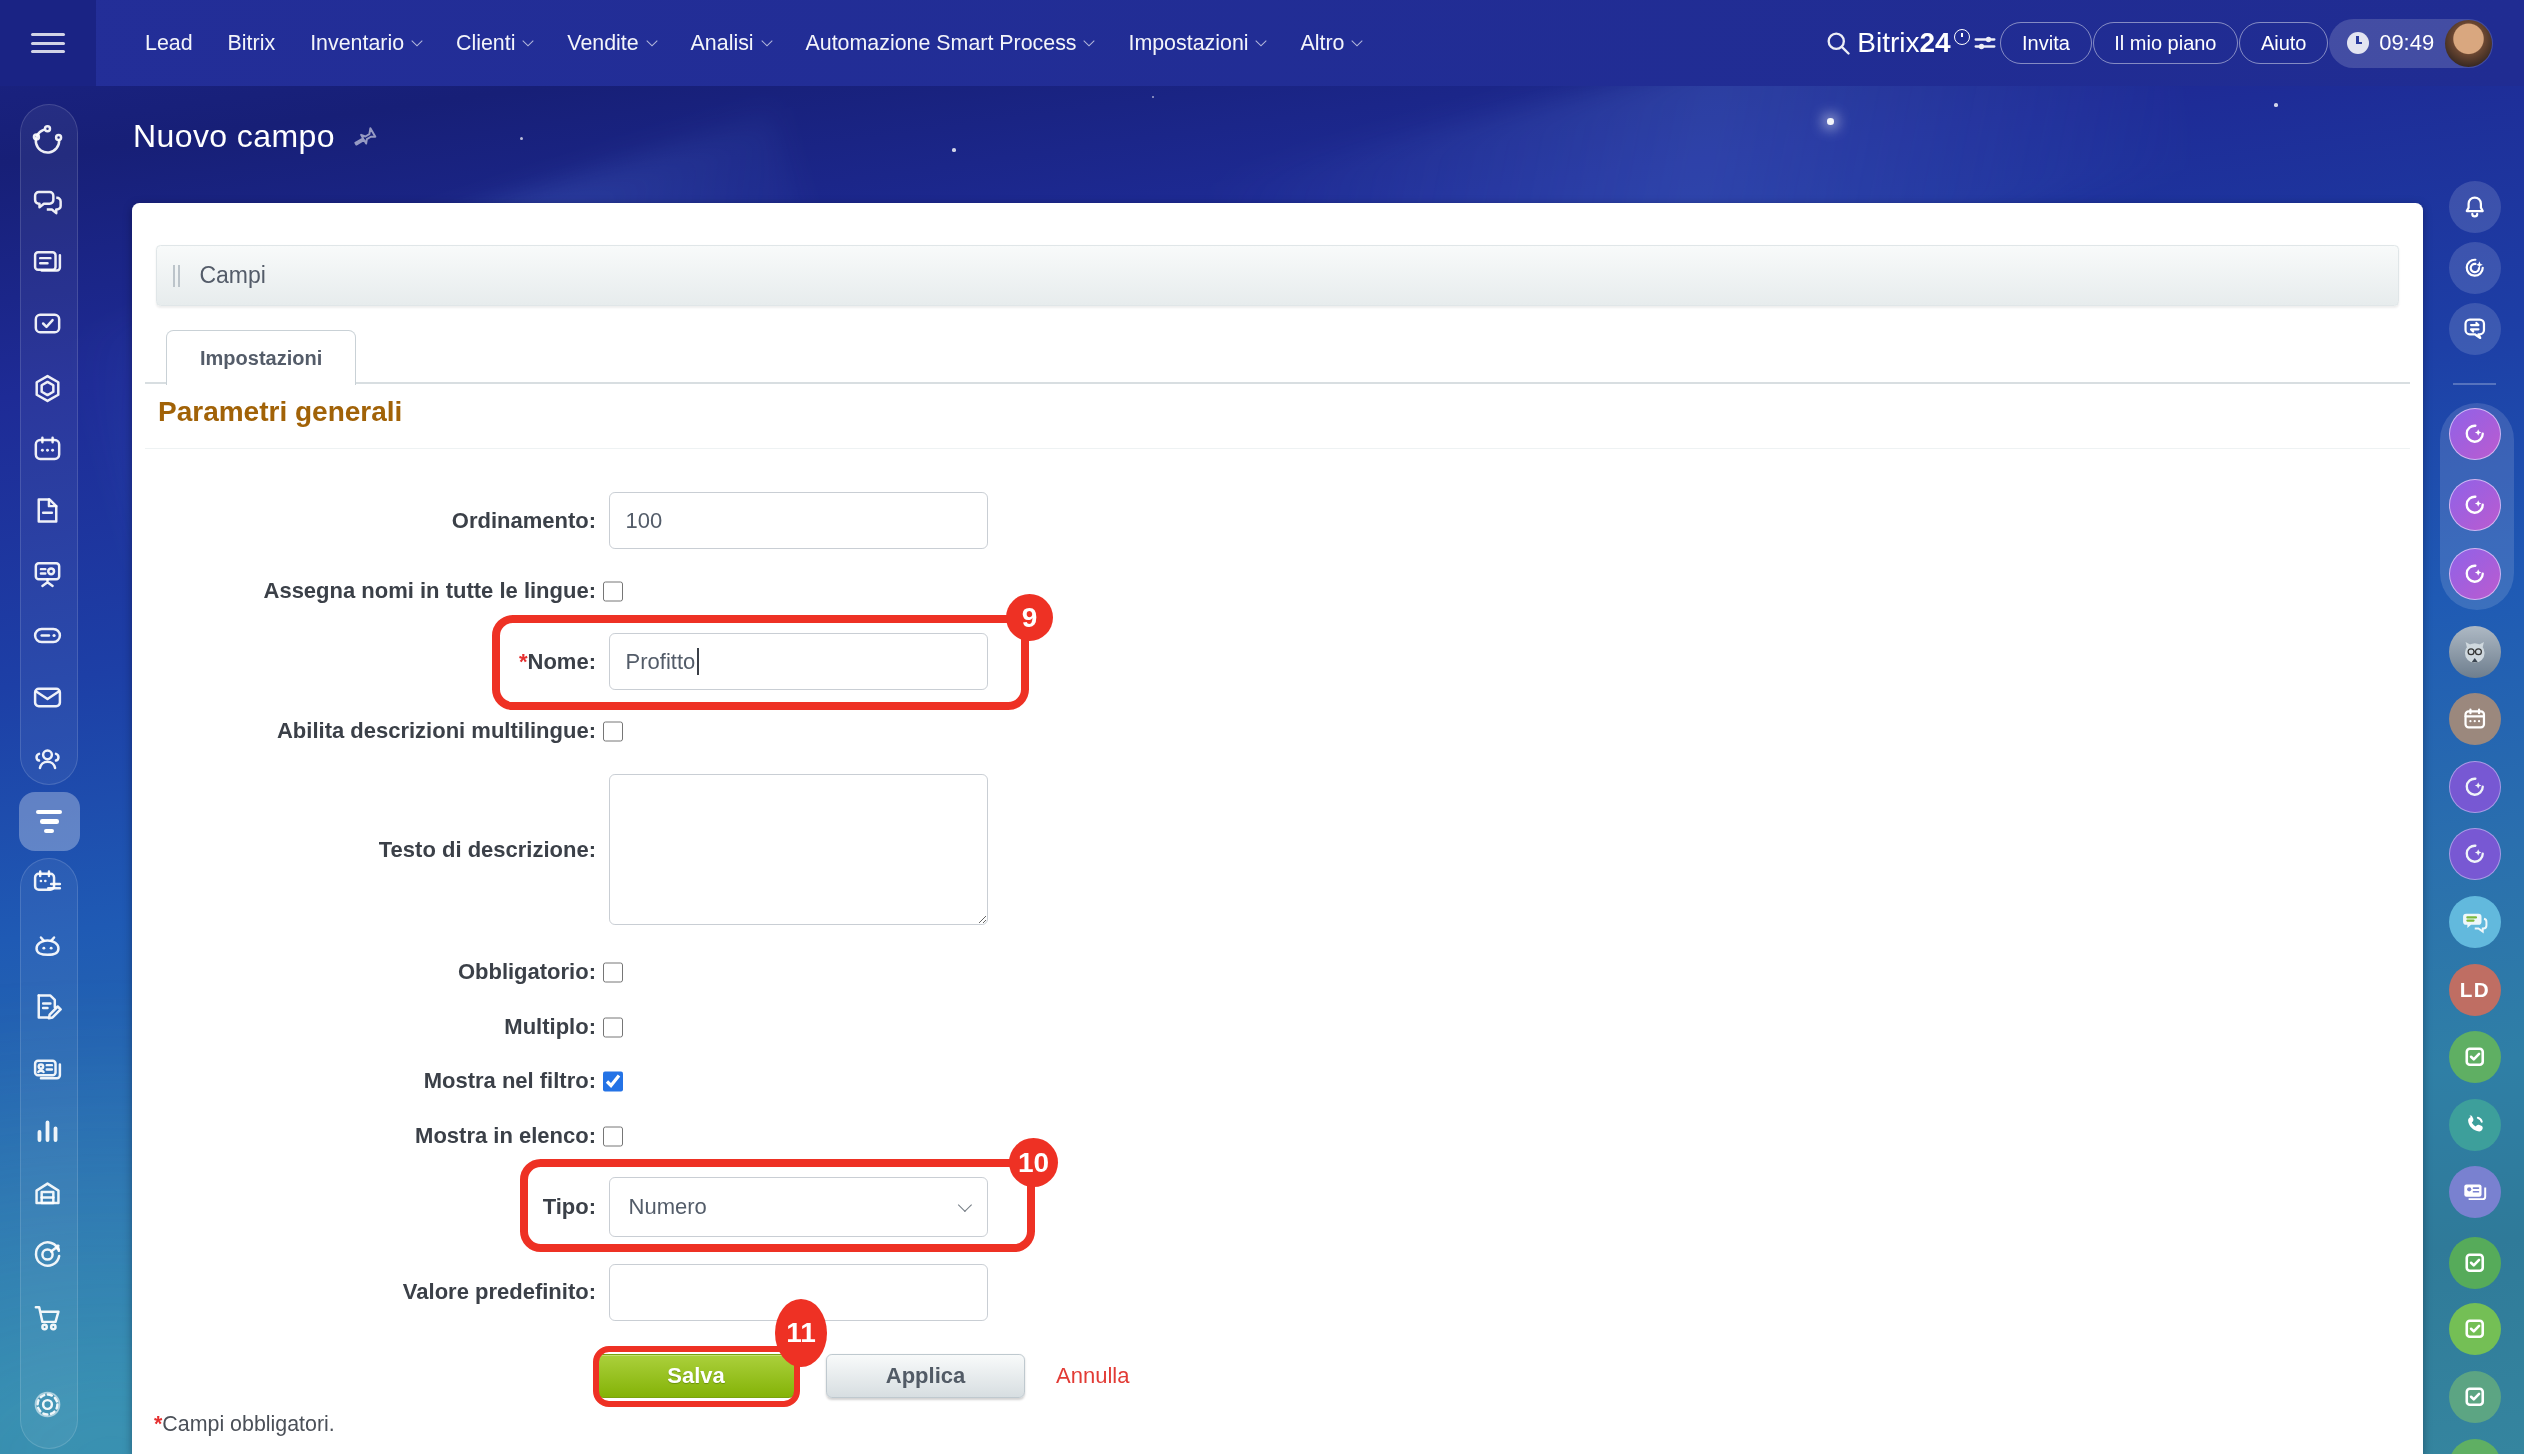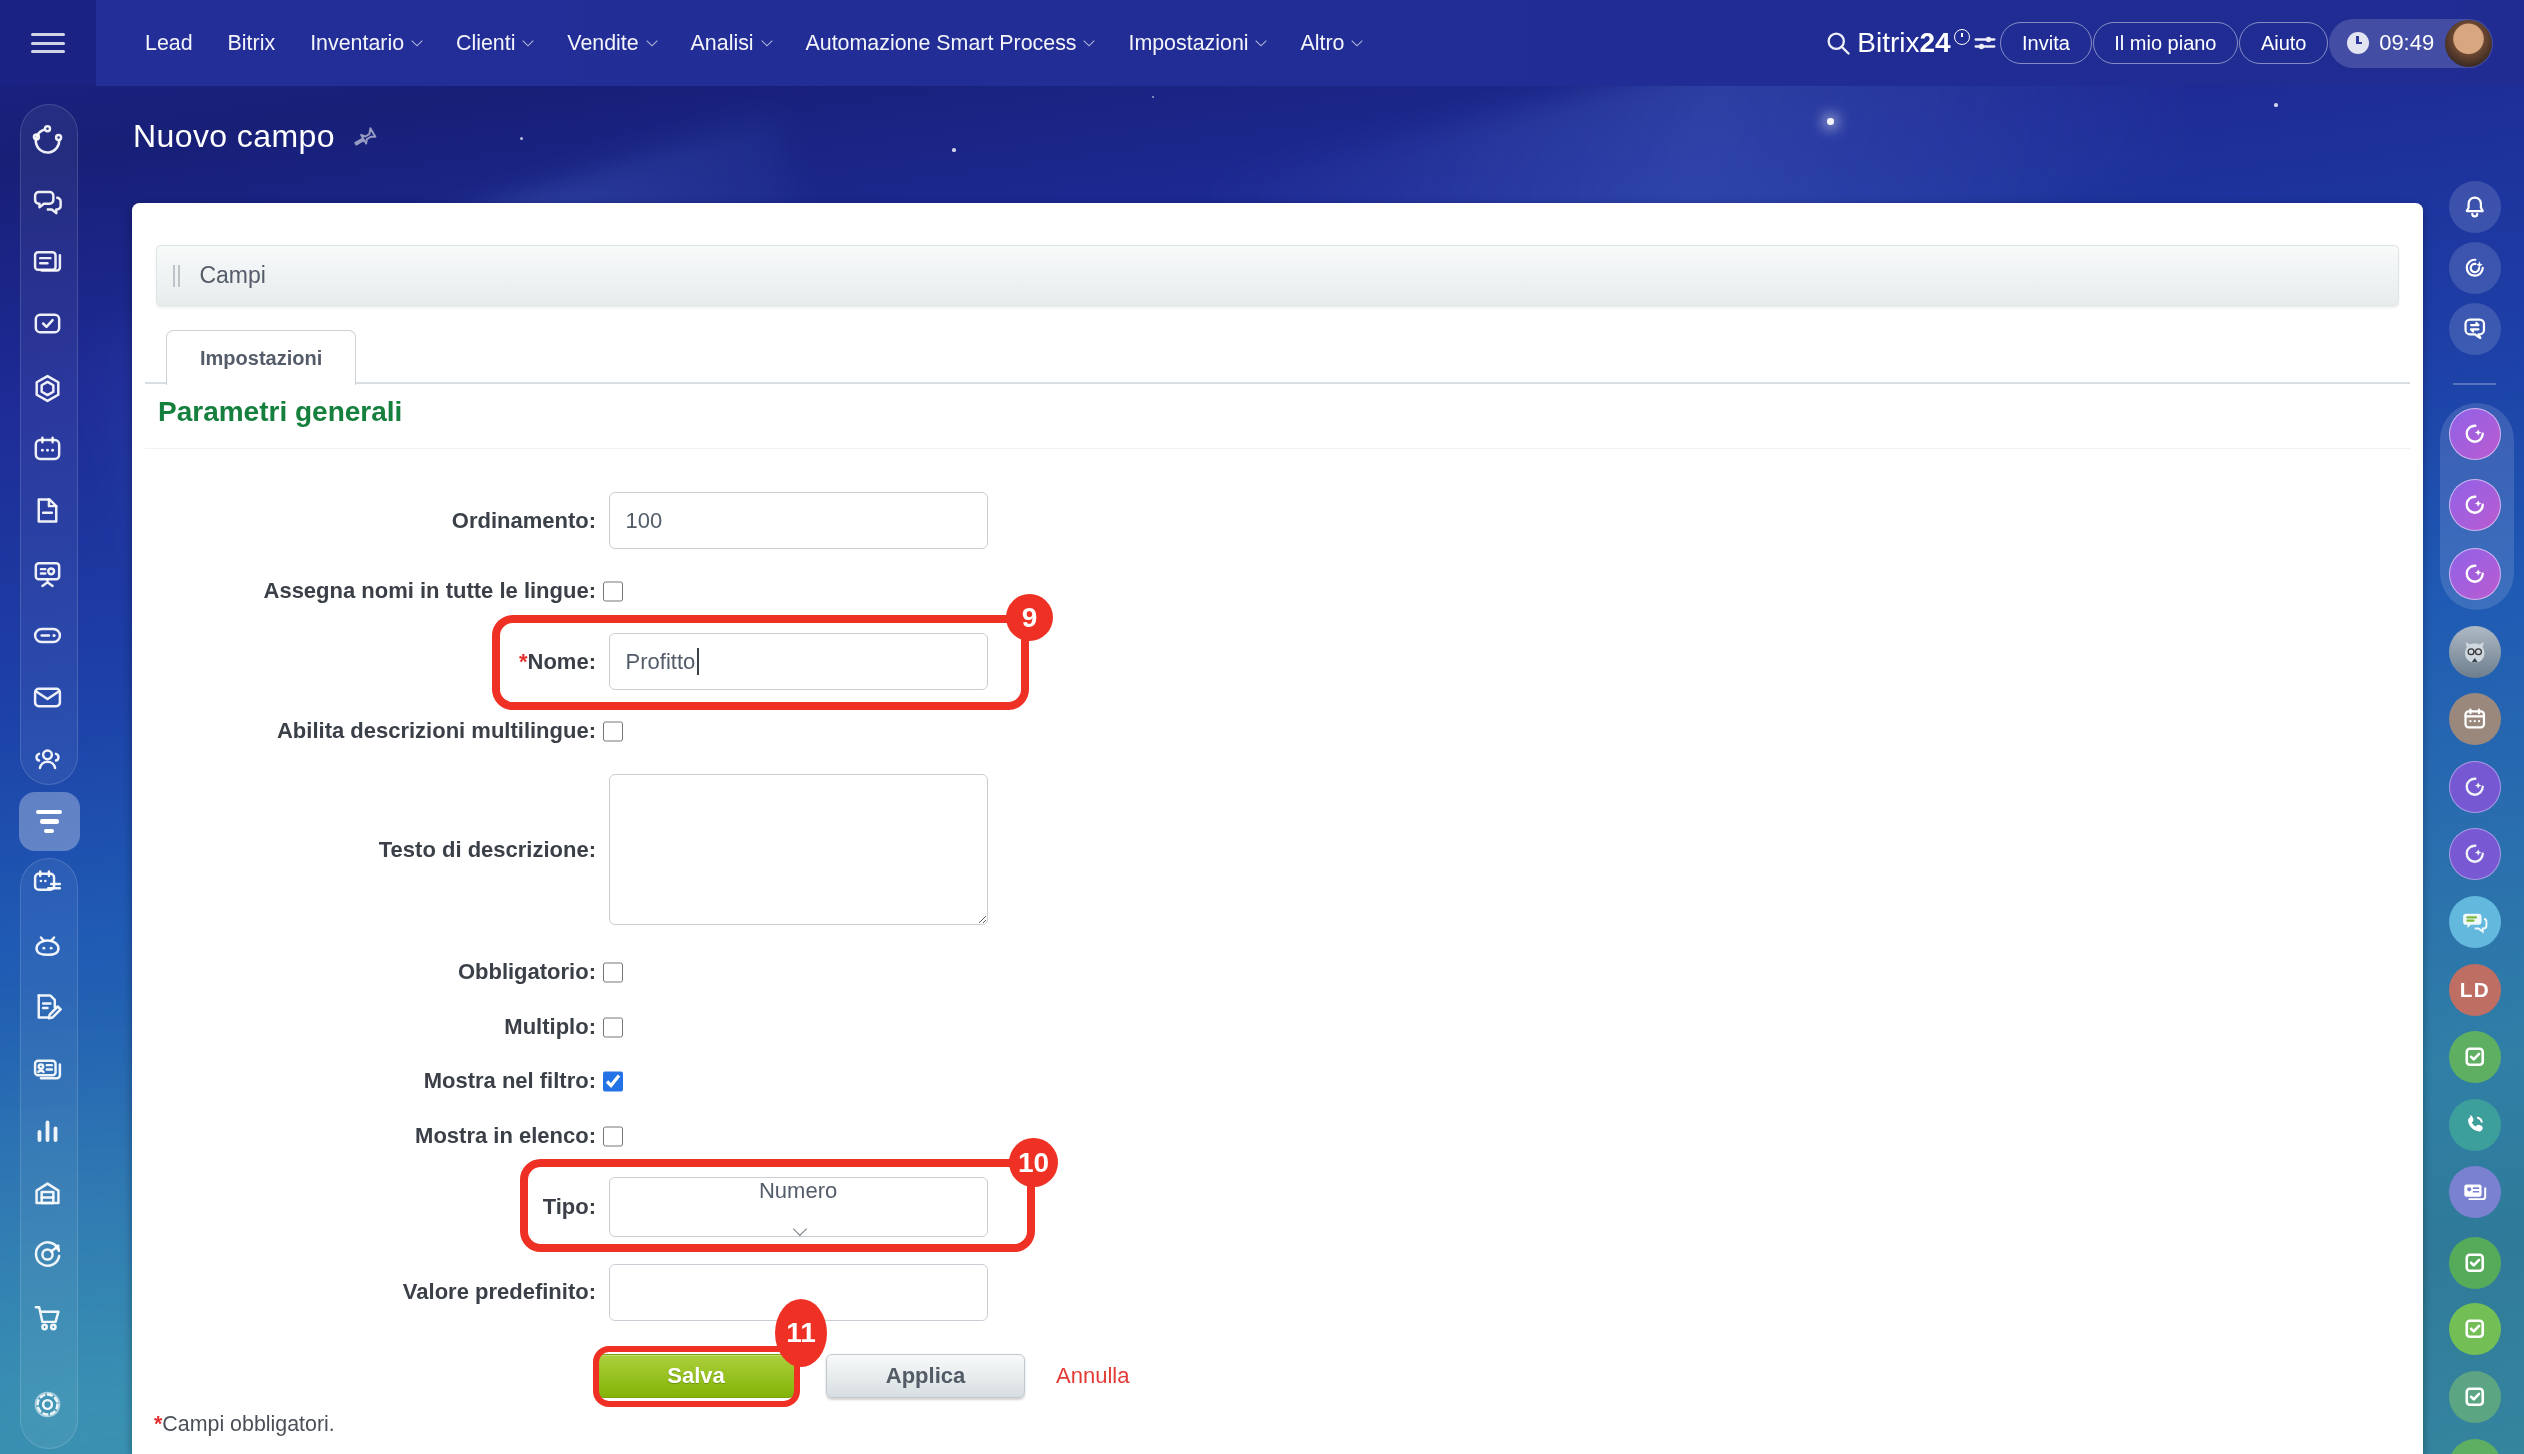--- a/index.html
+++ b/index.html
@@ -96,38 +96,38 @@
     background:linear-gradient(#f8fafa,#e7eced); border:0.7px solid #e0e6e8; border-radius:4.4px;
     box-shadow:0 1.5px 2.2px rgba(0,0,0,.07); display:flex; align-items:center; cursor:pointer; }
   .drag-handle { width:7.4px; height:22px; margin-left:16px; margin-right:19px;
     border-left:2.2px solid #bcc4ca; border-right:2.2px solid #bcc4ca; }
   .campi-txt { font-size:23px; color:#545c69; }
   .tab-strip { position:absolute; left:12.6px; right:12.6px; top:179px; height:1.5px; background:#d8dee1; }
   .tab { position:absolute; left:34px; top:127px; height:55px; padding:0 33px;
     background:#fff; border:0.7px solid #c9d1d6; border-bottom:none; border-radius:7.4px 7.4px 0 0;
     display:flex; align-items:center; z-index:2; cursor:pointer; }
   .tab span { font-size:20px; font-weight:700; color:#545c69; }
-  .section-title { position:absolute; left:26px; top:193px; font-size:28px; color:#15803d; }
+  .section-title { position:absolute; left:26px; top:193px; font-size:28px; color:#a16207; }
   .section-line { position:absolute; left:12.6px; right:12.6px; top:245px; height:0.7px; background:#eef2f3; }
 
   .row { position:absolute; left:0; right:0; display:flex; align-items:center; }
   .lbl { flex:0 0 464px; text-align:right; font-size:22px; font-weight:700; color:#3b4048;
     padding-right:0; }
   .ctrl { margin-left:12.6px; }
   .req { color:#e53030; font-weight:700; }
   .tbox { width:379px; height:57px; border:0.7px solid #c9ced4; border-radius:5.9px; background:#fff;
     font-size:22px; color:#535c69; padding-left:16px; display:flex; align-items:center; }
   input.tbox { padding-left:16px; font-family:inherit; }
   .caret { display:inline-block; width:1.5px; height:26.6px; background:#3b4048; margin-left:2.2px; }
   .cb { width:20.7px; height:20.7px; margin-left:6.6px; accent-color:#2473e6; cursor:pointer; }
   textarea.tarea { width:379px; height:151px; border:0.7px solid #c9ced4; border-radius:5.9px;
     resize:both; font-family:inherit; font-size:20.7px; color:#535c69; padding:8.9px 11.8px; }
   .fselect { width:379px; height:60px; border:0.7px solid #c9ced4; border-radius:5.9px; background:#fff;
     font-size:22px; color:#535c69; padding:0 19px; display:flex; align-items:center;
-    justify-content:space-between; cursor:pointer;flex-direction:column; }
+    justify-content:space-between; cursor:pointer; }
   .sel-chev { width:9.6px; height:9.6px; border-right:1.5px solid #737b83; border-bottom:1.5px solid #737b83;
     transform:rotate(45deg) translateY(-3px); }
 
   .btn { position:absolute; height:44px; border-radius:5.9px; font-size:22px; font-weight:700;
     display:flex; align-items:center; justify-content:center; cursor:pointer; }
   .btn-salva { left:465px; top:1151px; width:198px;
     background:linear-gradient(#abd03c,#84b307); border:0.7px solid #79a30d; color:#fff;
     text-shadow:0 0.7px 0.7px rgba(70,110,0,.5); box-shadow:inset 0 0.7px 0 rgba(255,255,255,.4); }
   .btn-applica { left:694px; top:1151px; width:199px;
     background:linear-gradient(#f8fafa,#d7dee1); border:0.7px solid #bfc9cf; color:#525b66;

